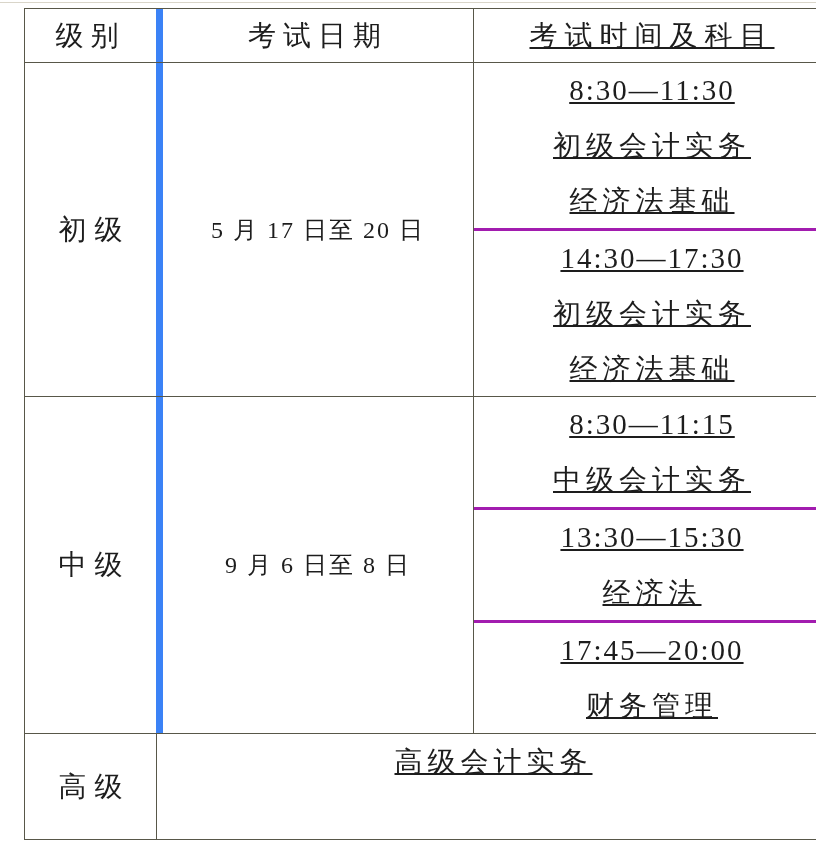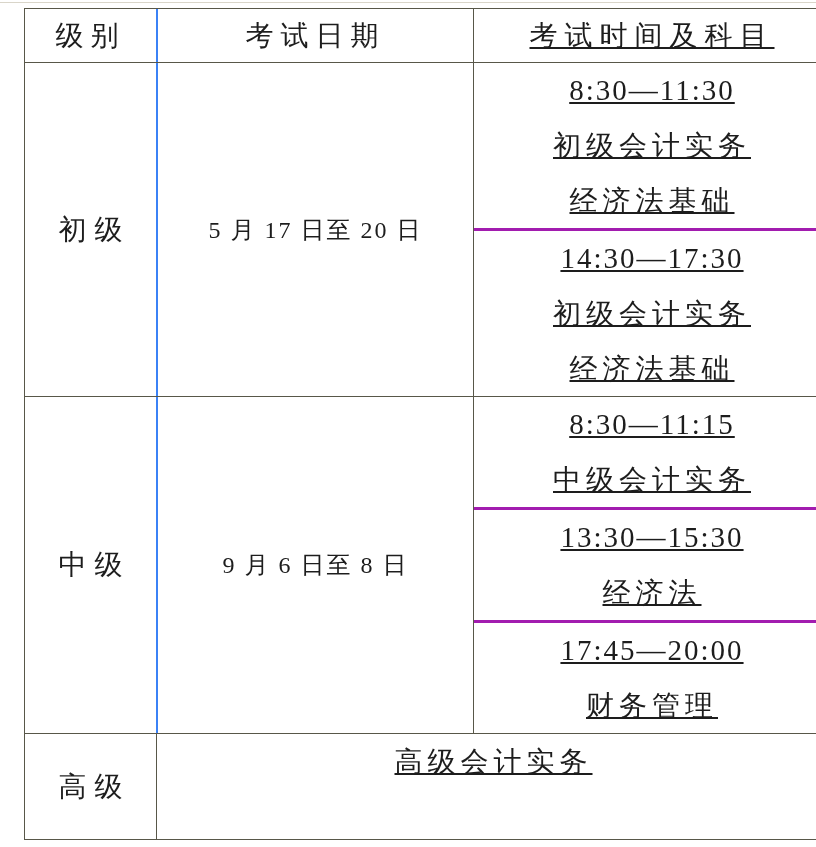--- a/index.html
+++ b/index.html
@@ -49,21 +49,21 @@
   .row-senior  { flex: 1; }
   .cell {
     box-sizing: border-box;
     display: flex;
     flex-direction: column;
     align-items: center;
     justify-content: center;
     text-align: center;
   }
   .col-level { width: 131px; }
-  .col-date  { width: 317px; border-left: 2px solid #3b82f6; }
+  .col-date  { width: 317px; border-left: 7px solid #3b82f6; }
   .col-time  { flex: 1; border-left: 1px solid #585749; padding: 0; justify-content: stretch; text-decoration: underline; }
   .header-row .cell {
     font-size: 28px;
     letter-spacing: 7px;
   }
   .level-text {
     font-size: 28px;
     letter-spacing: 8px;
     text-indent: 8px; 
   }

